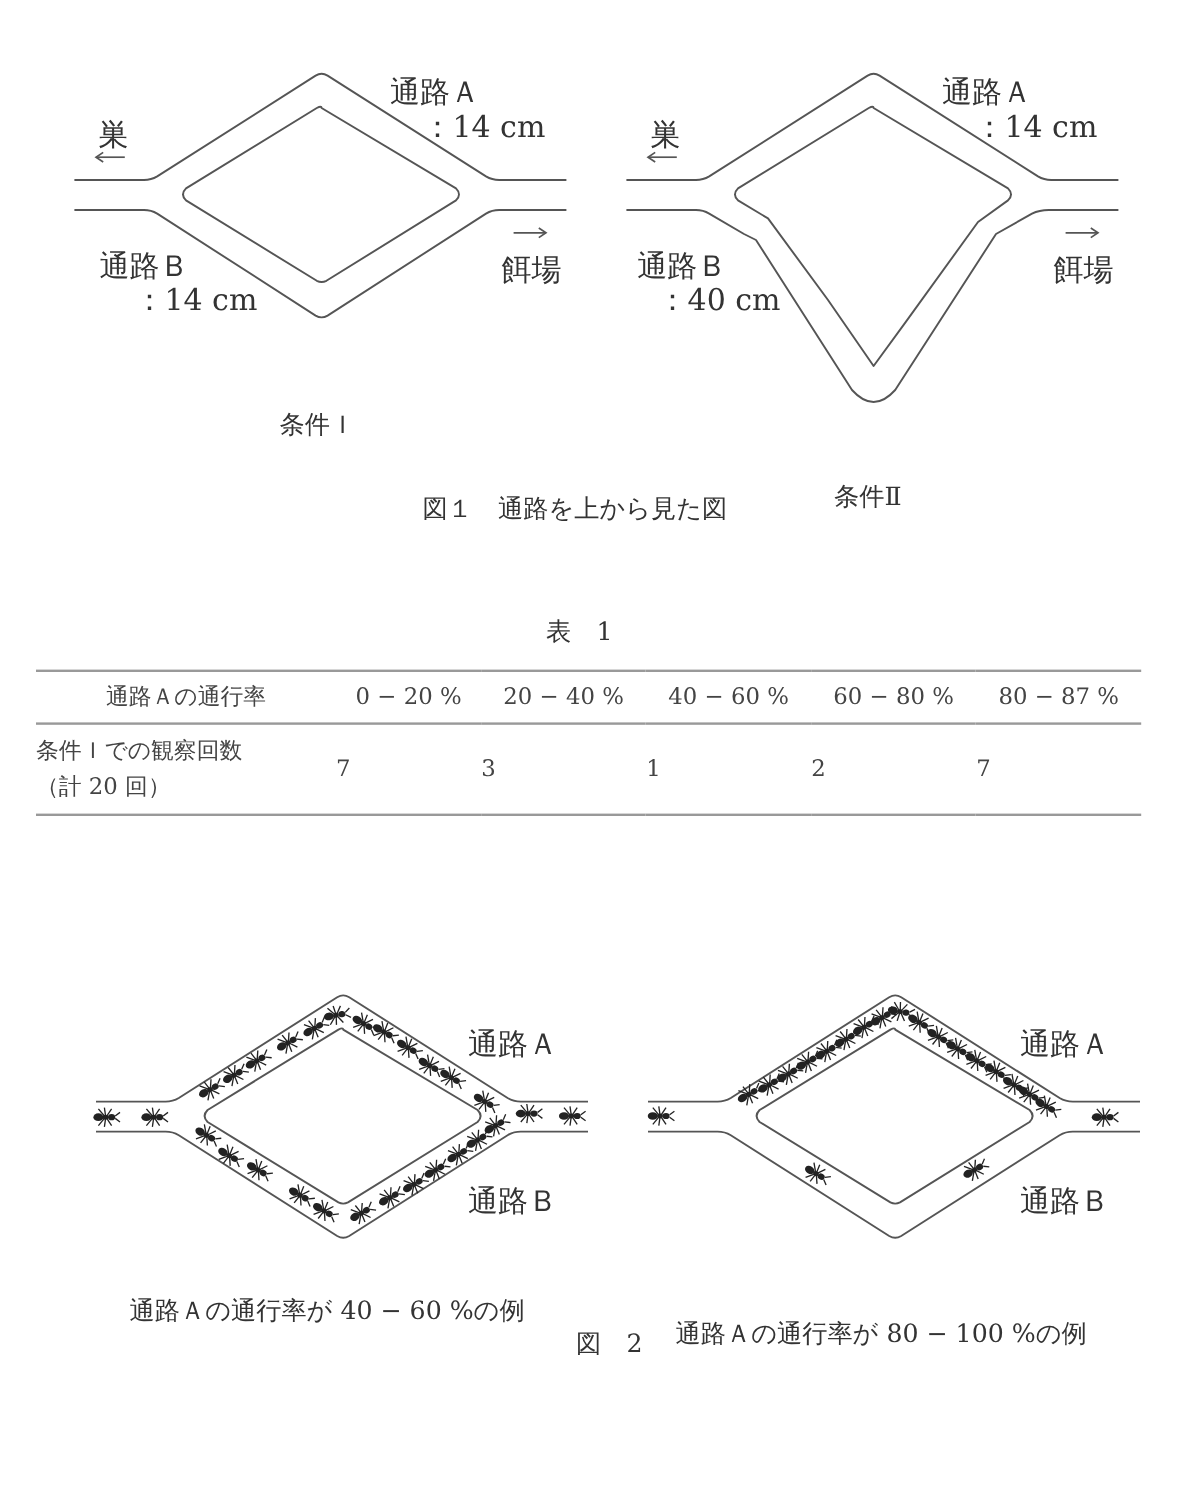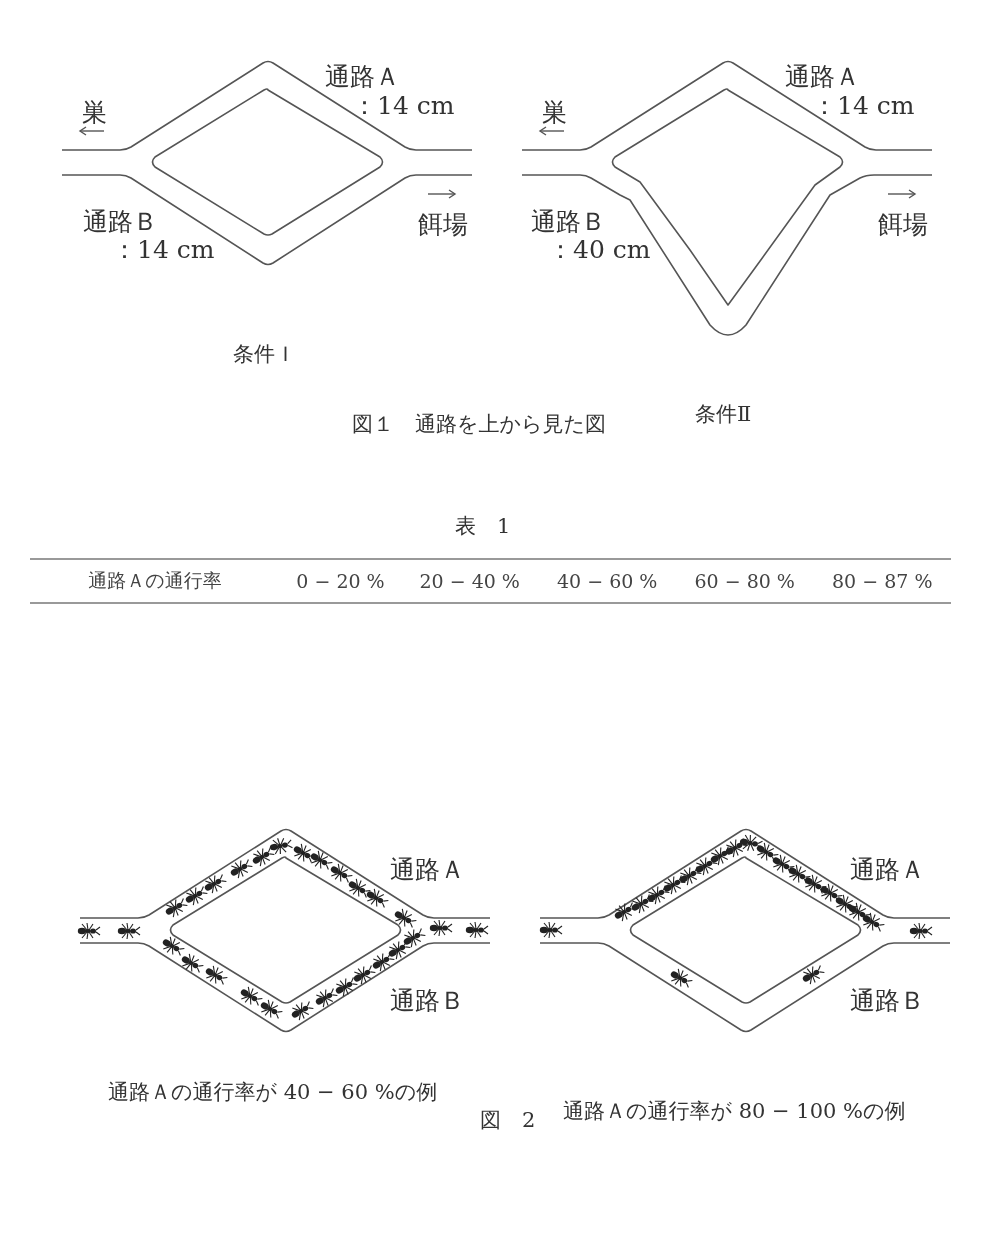--- a/index.html
+++ b/index.html
@@ -76,20 +76,31 @@
     <tr>
       <th style="width:250px;">通路Ａの通行率</th>
       <th>0 − 20 %</th>
       <th>20 − 40 %</th>
       <th>40 − 60 %</th>
       <th>60 − 80 %</th>
       <th>80 − 87 %</th>
     </tr>
   </thead>
   <tbody>
+    <tr>
+      <td class="rowhead">
+        <div>条件Ｉでの観察回数</div>
+        <div>（計 20 回）</div>
+      </td>
+      <td>7</td>
+      <td>3</td>
+      <td>1</td>
+      <td>2</td>
+      <td>7</td>
+    </tr>
   </tbody>
 </table>
 
 <div>
   <svg width="1000" height="1244" viewBox="0 0 1000 1244">
     <defs>
       <g id="ant">
         <ellipse cx="0" cy="-5" rx="2.6" ry="3" fill="#222"></ellipse>
         <ellipse cx="0" cy="0" rx="2" ry="2.4" fill="#222"></ellipse>
         <ellipse cx="0" cy="6" rx="3.2" ry="4.2" fill="#222"></ellipse>

